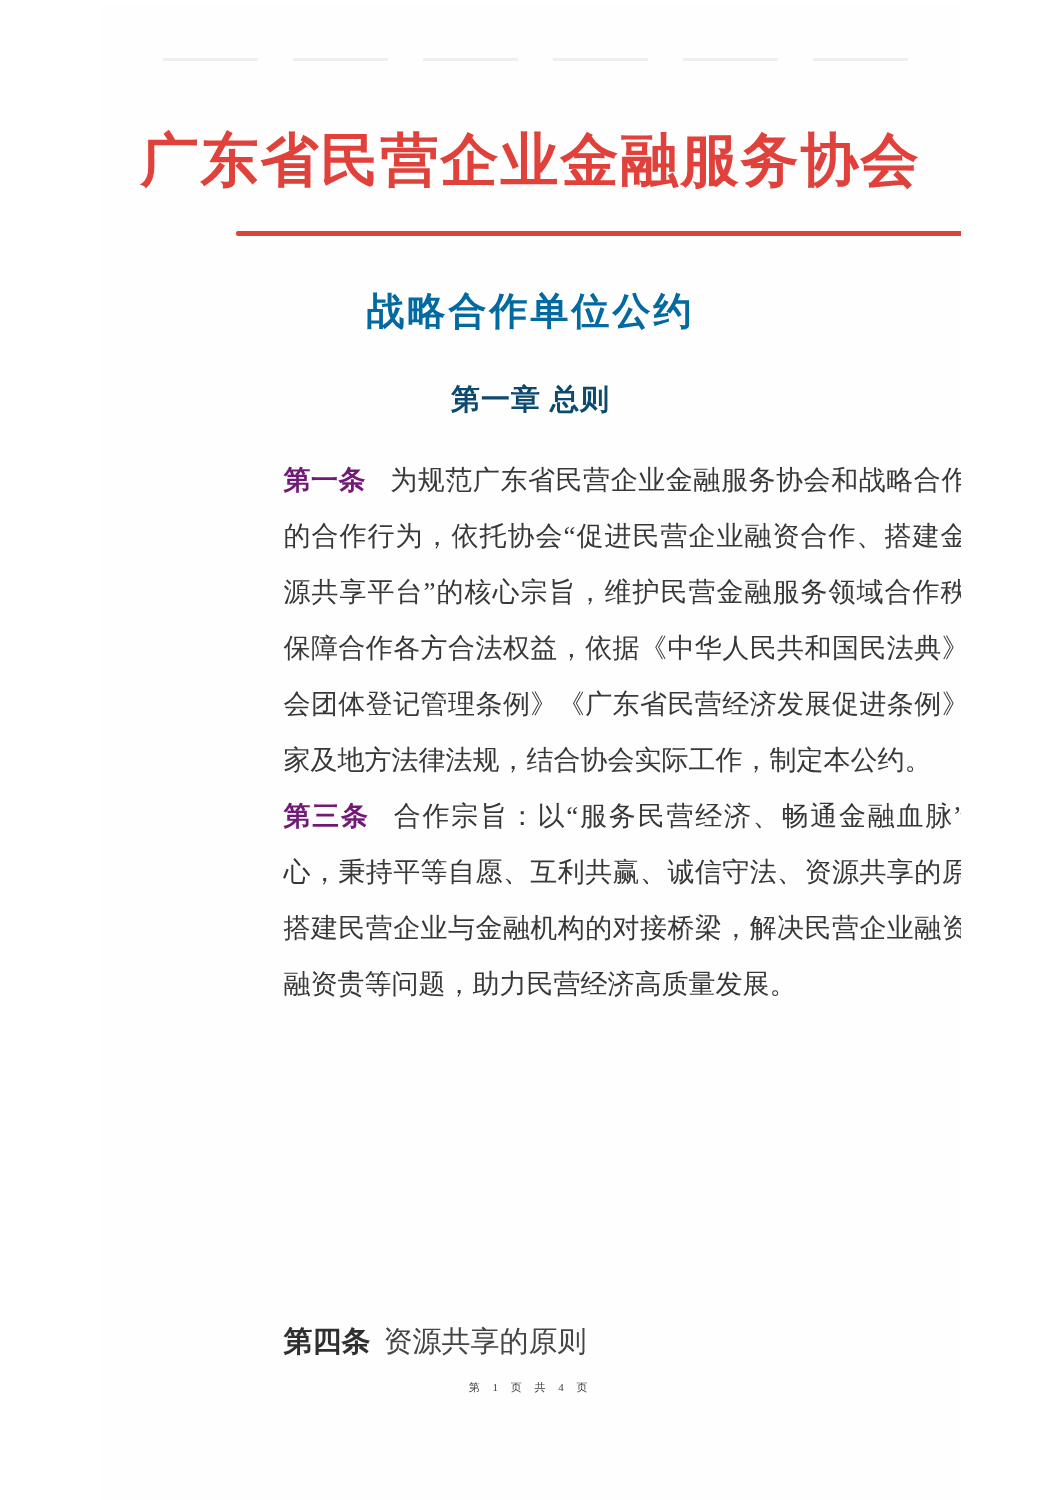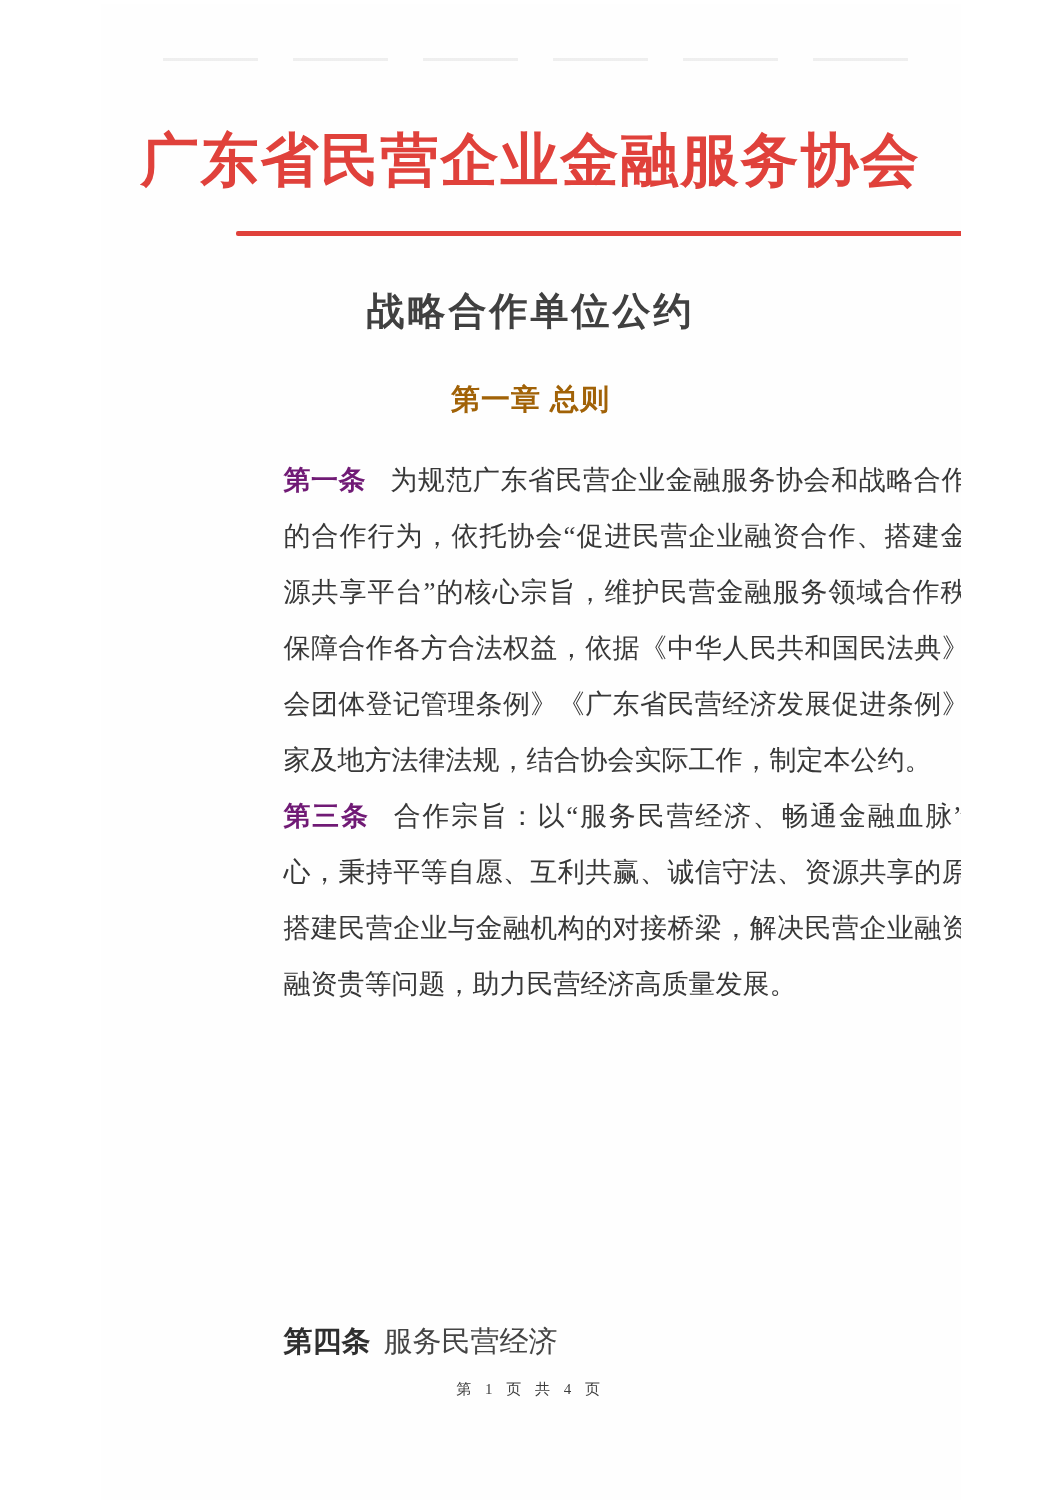--- a/index.html
+++ b/index.html
@@ -43,31 +43,31 @@
     background:var(--accent-red);
     border-radius:2px;
   }
   .doc-title{
     position:absolute;
     top:282px;left:0;right:0;
     text-align:center;
     font-size:38px;
     font-weight:bold;
     letter-spacing:3px;
-    color:#404040;
+    color:#0369a1;
     font-family:Liberation Serif, serif;
   }
   .chapter-heading{
     position:absolute;
     left:0;right:0;
     text-align:center;
     font-size:29px;
     font-weight:bold;
     letter-spacing:1px;
-    color:#a16207;
+    color:#0c4a6e;
     font-family:"Liberation Sans", sans-serif;
   }
   .chapter-1{top:376px;}
   .chapter-2{top:1238px;}
   .body-block{
     position:absolute;
     top:448px;left:183px;
     width:740px;
   }
   .article{
@@ -92,21 +92,21 @@
   }
   .article-4 .article-label{
     margin-right:13px;
     color:#2f2f2f;
     text-align:right;
   }
   .page-footer{
     position:absolute;
     top:1376px;left:0;right:0;
     text-align:center;
-    font-size:15px;
+    font-size:11px;
     letter-spacing:5px;
     color:#3d3d3d;
     font-family:"Liberation Serif", serif;
   }
   .seal{
     position:absolute;
     top:534px;left:993px;
     width:220px;height:220px;
     opacity:.88;
   }
@@ -130,21 +130,21 @@
     <p class="article">
       <span class="article-label">第一条</span><span>为规范广东省民营企业金融服务协会和战略合作单位的合作行为，依托协会“促进民营企业融资合作、搭建金融资源共享平台”的核心宗旨，维护民营金融服务领域合作秩序，保障合作各方合法权益，依据《中华人民共和国民法典》《社会团体登记管理条例》《广东省民营经济发展促进条例》等国家及地方法律法规，结合协会实际工作，制定本公约。</span>
     </p>
     <p class="article">
       <span class="article-label">第三条</span><span>合作宗旨：以“服务民营经济、畅通金融血脉”为核心，秉持平等自愿、互利共赢、诚信守法、资源共享的原则，搭建民营企业与金融机构的对接桥梁，解决民营企业融资难、融资贵等问题，助力民营经济高质量发展。</span>
     </p>
   </div>
 
 
   <div class="article-4">
-    <span class="article-label">第四条</span><span>服务民营经济</span>
+    <span class="article-label">第四条</span><span>资源共享的原则</span>
   </div>
 
   <div class="page-footer">第 1 页 共 4 页</div>
 
   <svg class="seal" viewBox="0 0 220 220" xmlns="http://www.w3.org/2000/svg">
     <circle cx="110" cy="110" r="100" fill="none" stroke="#dc4a42" stroke-width="5.5"></circle>
     <defs>
       <path id="sealTextPath" d="M 51,151 A 72,72 0 1 1 50.9,150.85" fill="none"></path>
     </defs>
     <text font-size="22" font-weight="bold" fill="#dc4a42" letter-spacing="6" font-family="Liberation Serif, serif">

